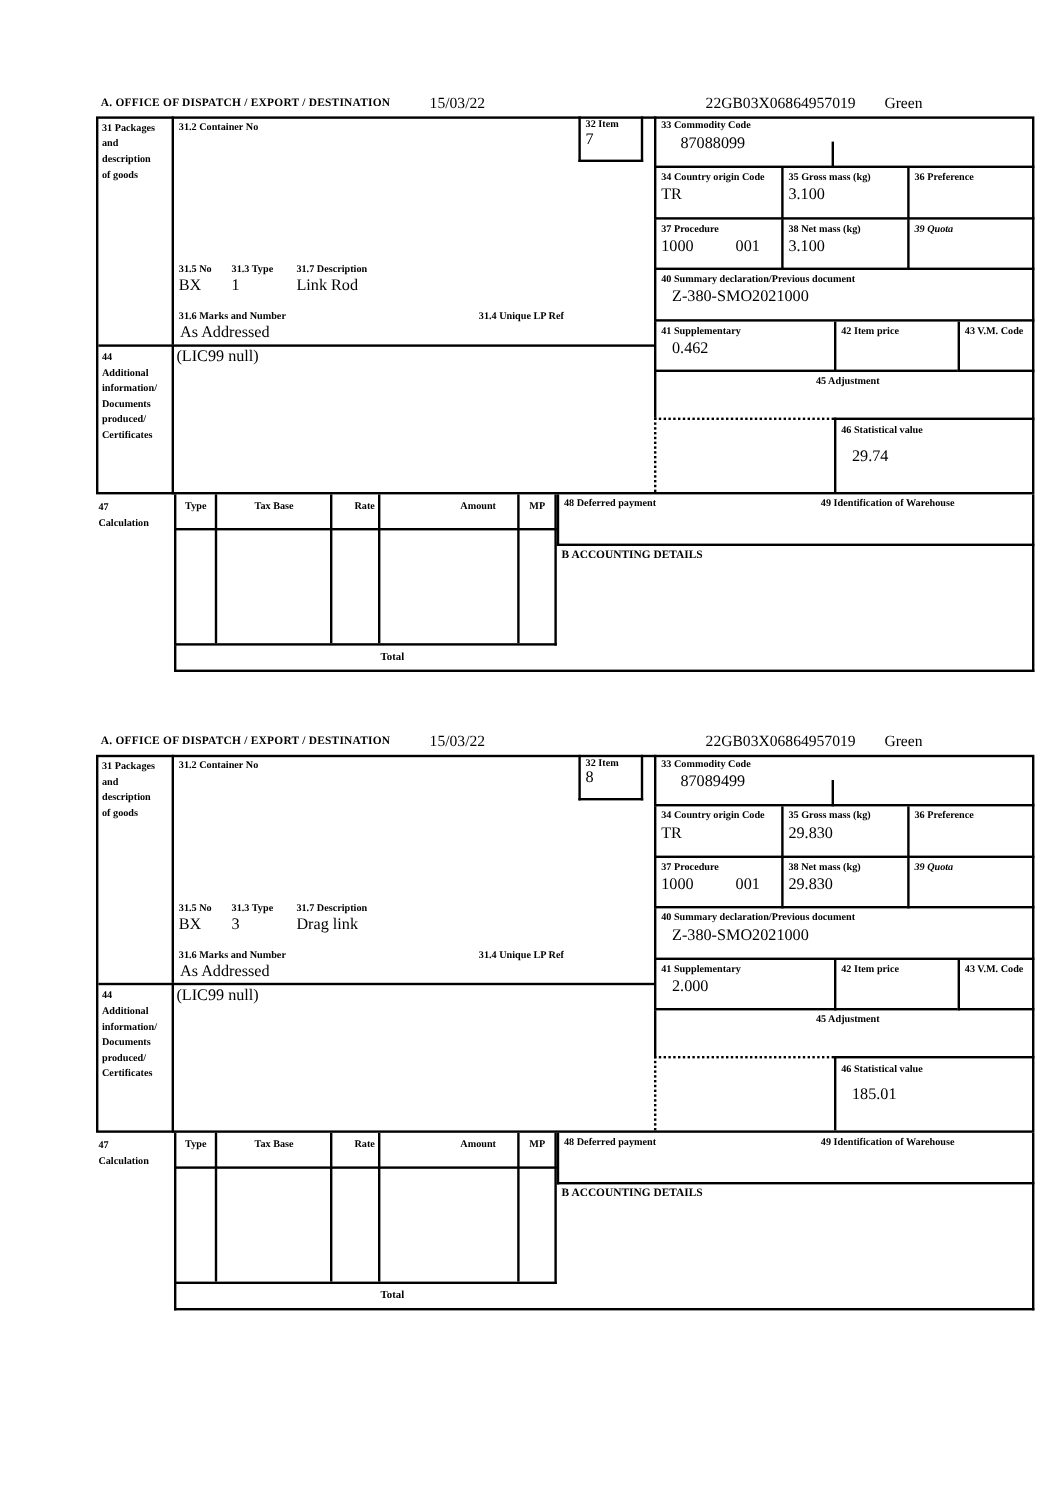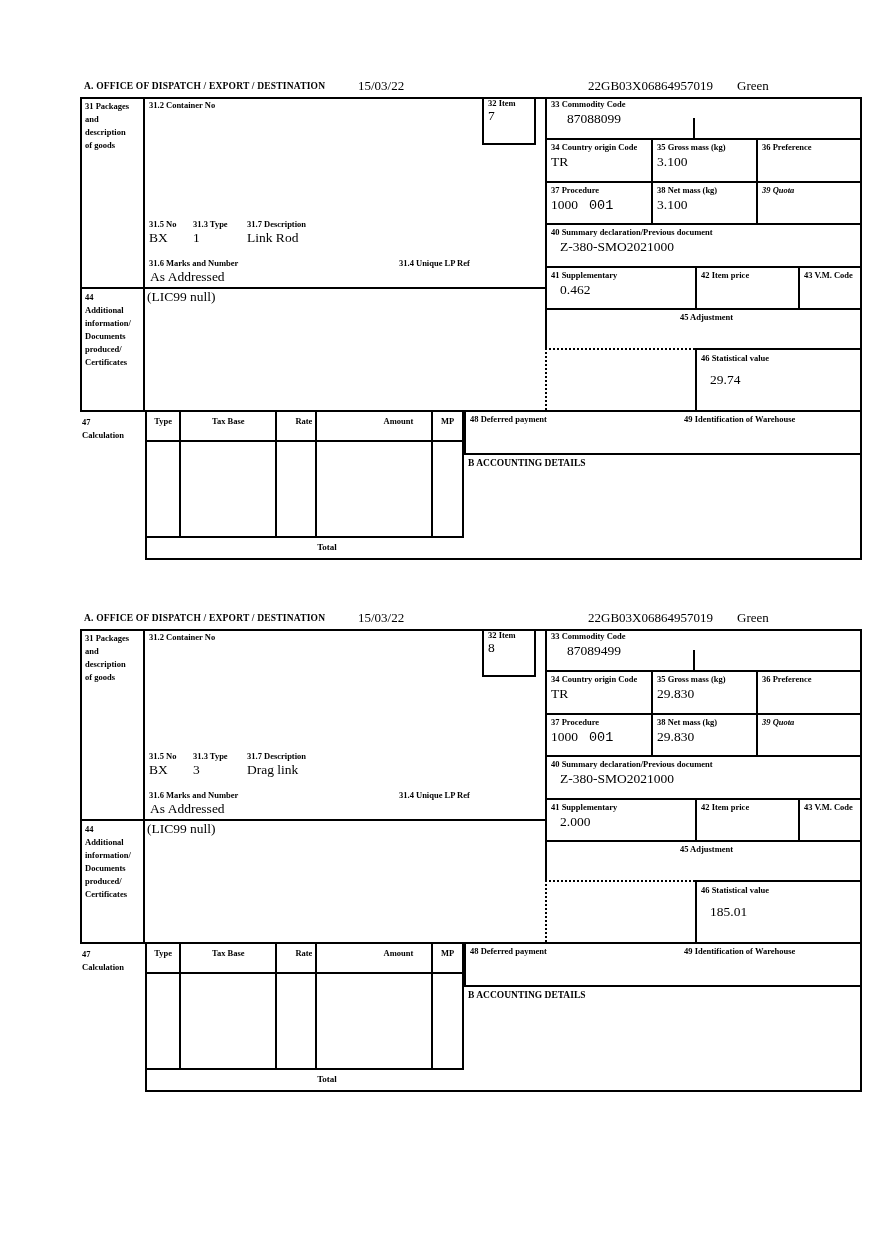--- a/index.html
+++ b/index.html
@@ -17,21 +17,21 @@
   .h-date{left:358px;top:1px;}
   .h-mrn{left:588px;top:1px;}
   .h-route{left:737px;top:1px;}
   .body{position:absolute;top:20px;left:0;width:882px;height:463px;}
   
   .upper{left:80px;top:0;width:782px;height:315px;border:2px solid #000;}
   .b31lab{left:82px;top:0;width:63px;height:190px;border-right:2px solid #000;padding:3px 2px 0 3px;line-height:13px;}
   .b44lab{left:82px;top:190px;width:63px;height:125px;border-top:2px solid #000;border-right:2px solid #000;padding:2px 2px 0 3px;line-height:13px;}
   .line190{left:145px;top:190px;width:400px;height:0;border-top:2px solid #000;}
   .b312lab{left:149px;top:3px;}
-  .itembox{left:482px;top:0;width:54px;height:48px;border:2px solid #000;border-top:none;padding:1px 0 0 4px;}
+  .itembox{left:482px;top:0;width:54px;height:38px;border:2px solid #000;border-top:none;padding:1px 0 0 4px;}
   
   .cell{border-left:2px solid #000;border-bottom:2px solid #000;padding:2px 0 0 4px;}
   .b33{left:545px;top:0;width:317px;height:43px;}
   .b33div{left:693px;top:21px;width:0;height:22px;border-left:2px solid #000;}
   .b34{left:545px;top:43px;width:106px;height:43px;}
   .b35{left:651px;top:43px;width:105px;height:43px;}
   .b36{left:756px;top:43px;width:106px;height:43px;}
   .b37{left:545px;top:86px;width:106px;height:42px;}
   .b38{left:651px;top:86px;width:105px;height:42px;}
   .b39{left:756px;top:86px;width:106px;height:42px;font-style:italic;}
@@ -58,21 +58,21 @@
   .c3{width:39px;text-align:right;padding-right:3px;} .c4{width:107px;text-align:right;padding-right:18px;}
   .c5{width:32px;text-align:center;}
   .chline{left:145px;top:343px;width:319px;height:0;border-top:2px solid #000;}
   .b48{left:464px;top:315px;width:216px;height:43px;border-left:2px solid #000;border-bottom:2px solid #000;padding:2px 0 0 4px;}
   .b49{left:680px;top:315px;width:182px;height:43px;border-bottom:2px solid #000;padding:2px 0 0 4px;}
   .redge{left:860px;top:315px;width:0;height:148px;border-left:2px solid #000;}
   .acct{left:468px;top:361px;font-size:9.5px;font-weight:bold;}
   .totalrow{left:145px;top:441px;width:717px;height:22px;border-left:2px solid #000;border-bottom:2px solid #000;}
   .totallbl{position:absolute;left:158px;top:4px;width:44px;text-align:center;font-size:9px;font-weight:bold;}
   .ind20{margin-left:16px;} .ind12{margin-left:9px;}
-  .gap22{margin-left:11px;font-family:Liberation Mono, monospace;}
+  .gap22{margin-left:35px;}
   .mt2{margin-top:2px;} .mt8{margin-top:9px;}
 </style>
 </head>
 <body>
 
 <div class="page">
 
   <div class="section" style="top:77px;">
     <div class="abs hdr-title h-title">A. OFFICE OF DISPATCH / EXPORT / DESTINATION</div>
     <div class="abs hdr-val h-date">15/03/22</div>

